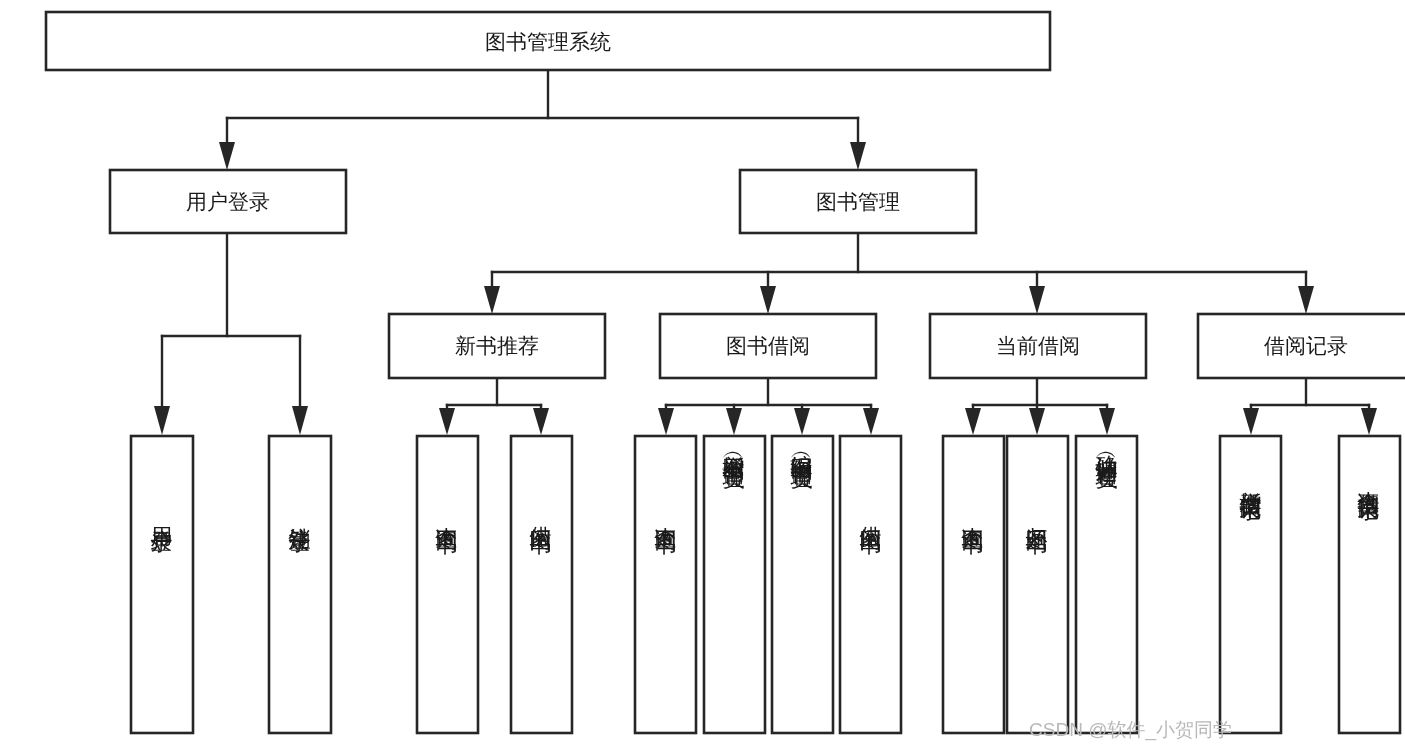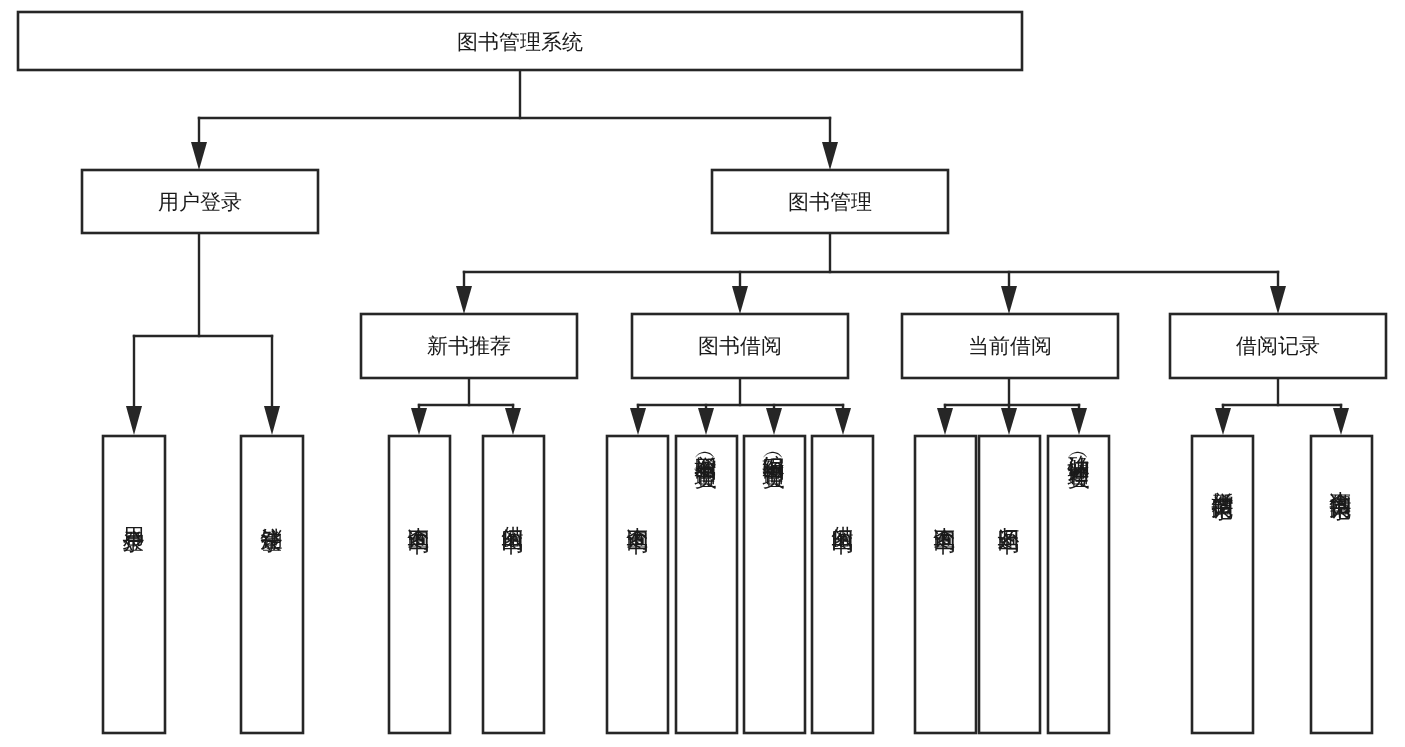--- a/index.html
+++ b/index.html
@@ -11,20 +11,21 @@
     width: 1405px;
     height: 747px;
     font-family: "Liberation Sans", sans-serif;
     overflow: hidden;
   }
   #diagram-root {
     position: relative;
     width: 1210px;
     height: 747px;
     background: #ffffff;
+    margin-left: 28px;
   }
   svg#flow-svg {
     position: absolute;
     left: 0;
     top: 0;
     width: 1405px;
     height: 747px;
     display: block;
   }
   .node-box {
@@ -232,14 +233,15 @@
       <text class="node-label-v" x="1223" y="479">新增借阅记录</text>
     </g>
 
     <g>
       <rect class="node-box" x="1311" y="436" width="61" height="297"></rect>
       <text class="node-label-v" x="1341" y="479">查询借阅记录</text>
     </g>
 
   </svg>
 
+  <div class="watermark-text">CSDN @软件_小贺同学</div>
 
 </div>
 
 </body></html>

